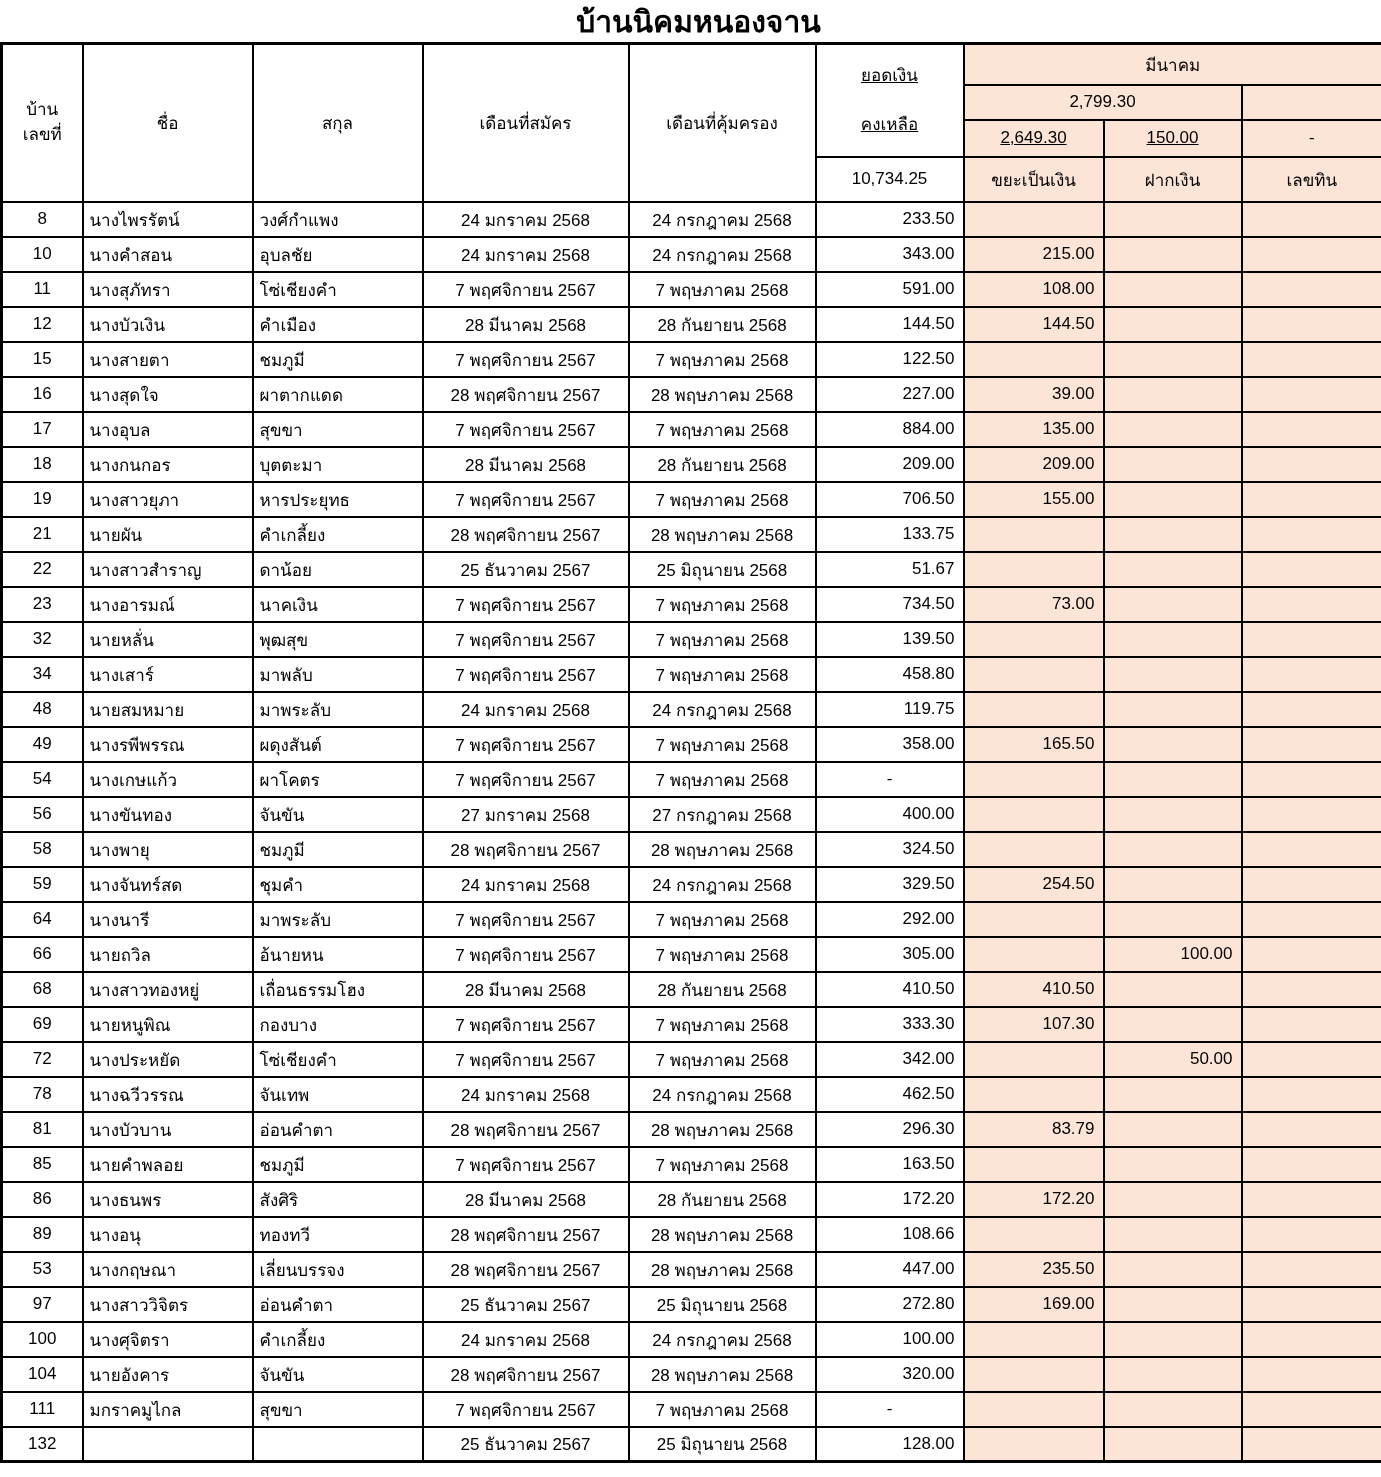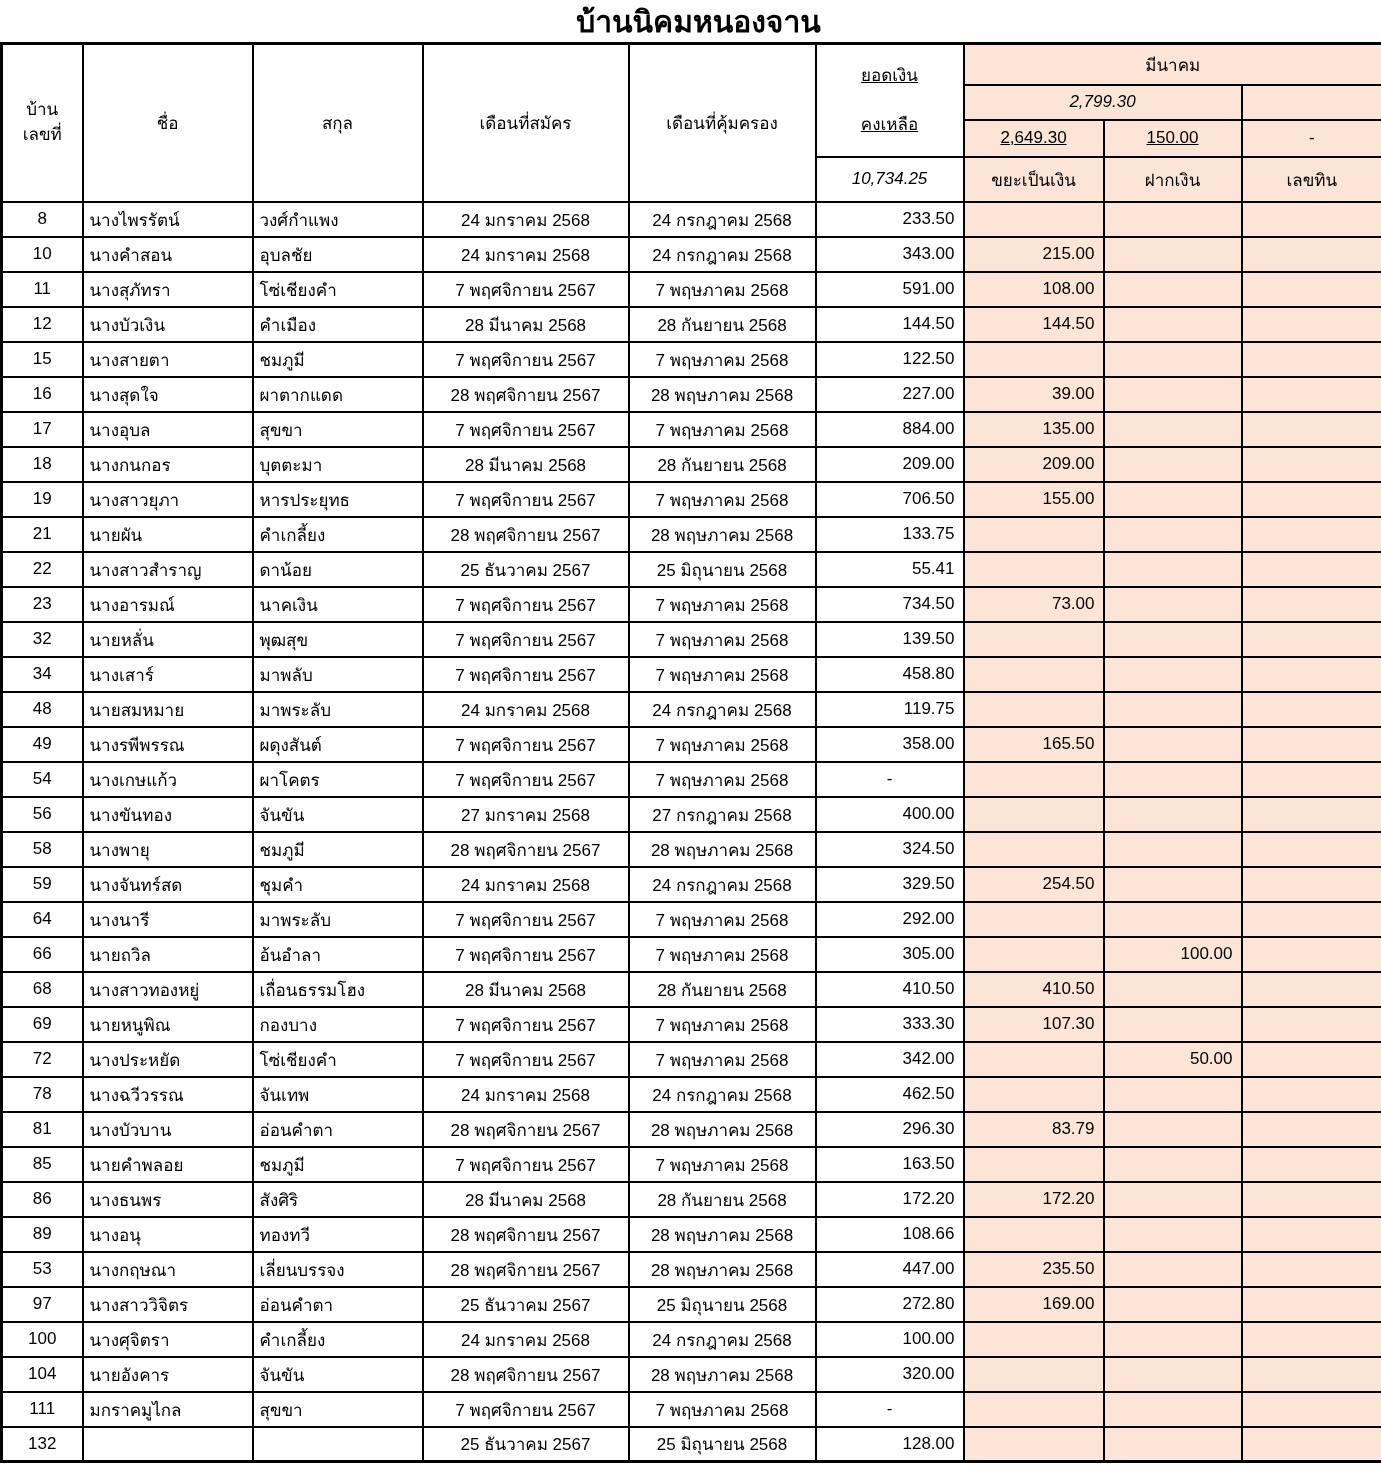--- a/index.html
+++ b/index.html
@@ -36,24 +36,24 @@
   .dash   { text-align:center; }
 
   
   .h-row1 { height:41px; }
   .h-row2 { height:35px; }
   .h-row3 { height:37px; }
   .h-row4 { height:45px; }
   .h-twoline   { line-height:1.45; }
   .h-balance   { line-height:2.9;text-decoration:underline; }
   .h-month     { font-size:20px; }
-  .h-monthtotal{ font-size:22px;font-style:italic; }
+  .h-monthtotal{ font-size:22px; }
   .h-subtotal  { font-weight:bold; font-size:18px; text-align:right; padding-right:14px;text-decoration:underline; }
   .h-subdash   { font-weight:bold; font-size:18px; text-align:right; padding-right:34px; }
-  .h-grandtotal{ font-weight:bold; font-size:18px; text-align:right; padding-right:8px;font-style:italic; }
+  .h-grandtotal{ font-weight:bold; font-size:18px; text-align:right; padding-right:8px; }
 
   .sheet tbody tr { height:35px; }
   .sheet tbody td.num { padding-right:8px; }
 </style>
 </head>
 <body>
 
 <h1 class="page-title">บ้านนิคมหนองจาน</h1>
 
 <table class="sheet">
@@ -210,21 +210,21 @@
         <td class="num peach"></td>
         <td class="num peach"></td>
         <td class="num peach"></td>
       </tr>
       <tr>
         <td class="center">22</td>
         <td class="left">นางสาวสำราญ</td>
         <td class="left">ดาน้อย</td>
         <td class="center">25 ธันวาคม 2567</td>
         <td class="center">25 มิถุนายน 2568</td>
-        <td class="num">55.41</td>
+        <td class="num">51.67</td>
         <td class="num peach"></td>
         <td class="num peach"></td>
         <td class="num peach"></td>
       </tr>
       <tr>
         <td class="center">23</td>
         <td class="left">นางอารมณ์</td>
         <td class="left">นาคเงิน</td>
         <td class="center">7 พฤศจิกายน 2567</td>
         <td class="center">7 พฤษภาคม 2568</td>
@@ -328,21 +328,21 @@
         <td class="center">7 พฤศจิกายน 2567</td>
         <td class="center">7 พฤษภาคม 2568</td>
         <td class="num">292.00</td>
         <td class="num peach"></td>
         <td class="num peach"></td>
         <td class="num peach"></td>
       </tr>
       <tr>
         <td class="center">66</td>
         <td class="left">นายถวิล</td>
-        <td class="left">อ้นอำลา</td>
+        <td class="left">อ้นายหน</td>
         <td class="center">7 พฤศจิกายน 2567</td>
         <td class="center">7 พฤษภาคม 2568</td>
         <td class="num">305.00</td>
         <td class="num peach"></td>
         <td class="num peach">100.00</td>
         <td class="num peach"></td>
       </tr>
       <tr>
         <td class="center">68</td>
         <td class="left">นางสาวทองหยู่</td>

